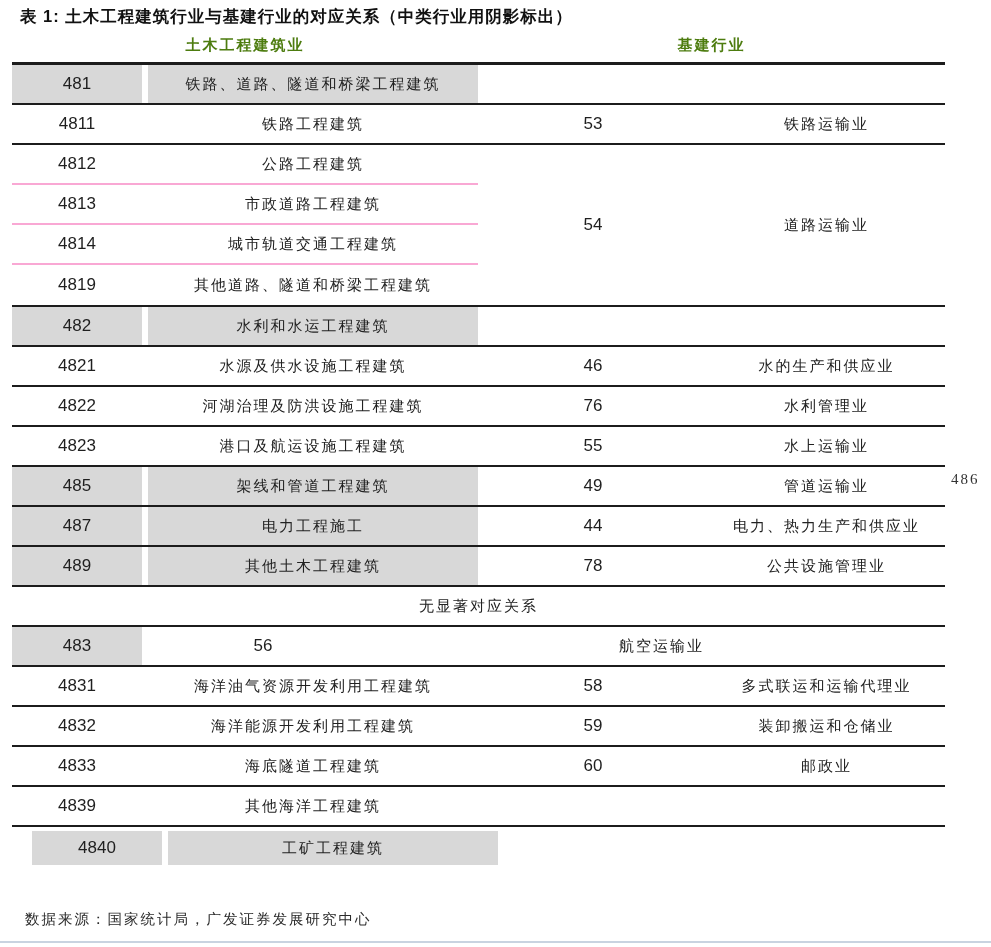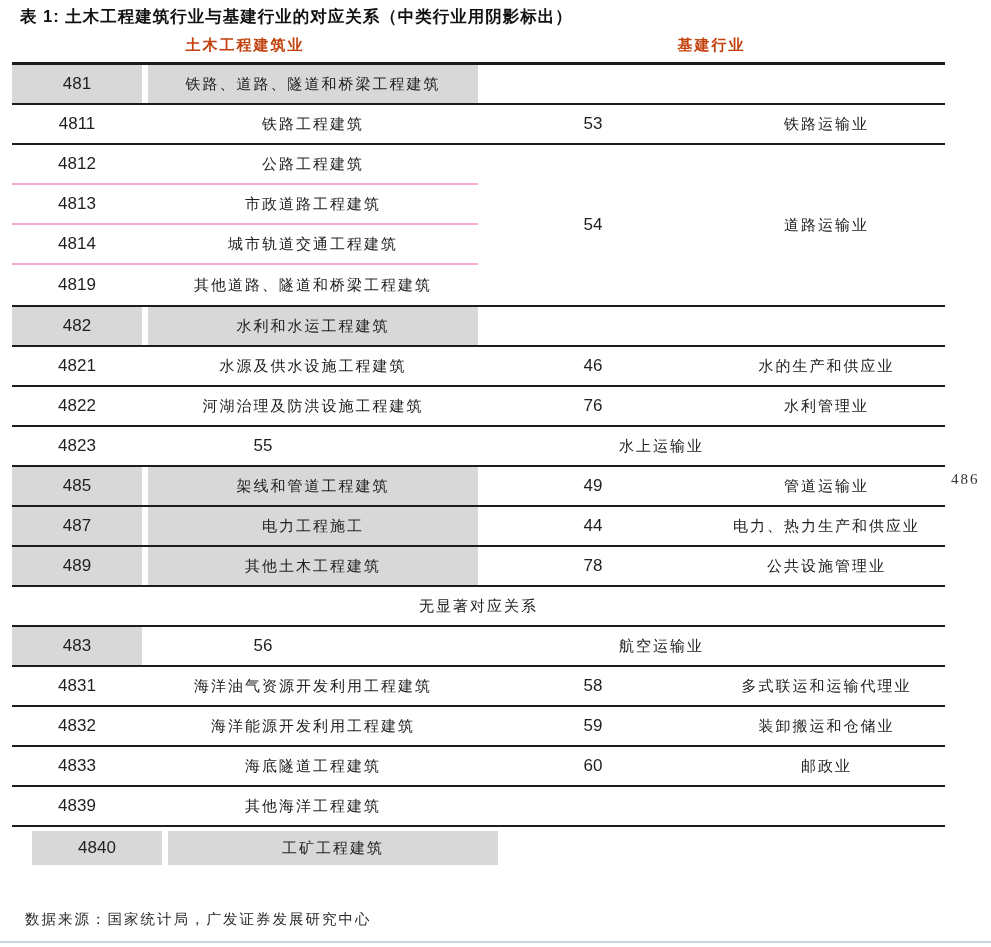--- a/index.html
+++ b/index.html
@@ -17,21 +17,21 @@
     font-family:"Liberation Sans","DejaVu Sans",sans-serif;
     font-weight:bold;font-size:16.5px;letter-spacing:1px;color:#111;
     white-space:nowrap;
   }
   .colheads{
     position:absolute;left:12px;top:34px;width:933px;height:22px;
     display:flex;
   }
   .colhead{
     width:466px;display:flex;align-items:center;justify-content:center;
-    font-weight:bold;font-size:15px;letter-spacing:2px;color:#c2410c;
+    font-weight:bold;font-size:15px;letter-spacing:2px;color:#4d7c0f;
   }
   .colhead.r{width:467px;}
   .tbl{
     position:absolute;left:12px;top:62px;width:933px;
     border-top:3px solid #1c1c1c;
   }
   .row{
     display:flex;height:40px;box-sizing:border-box;
     border-bottom:2px solid #1c1c1c;
   }
@@ -152,20 +152,21 @@
       <div class="cell code num">4822</div>
       <div class="gap"></div>
       <div class="cell name zh">河湖治理及防洪设施工程建筑</div>
       <div class="cell rcode num">76</div>
       <div class="cell rname zh">水利管理业</div>
     </div>
 
     <div class="row">
       <div class="cell code num">4823</div>
       <div class="gap"></div>
+      <div class="cell name zh">港口及航运设施工程建筑</div>
       <div class="cell rcode num">55</div>
       <div class="cell rname zh">水上运输业</div>
     </div>
 
     <div class="row">
       <div class="cell code num sh">485</div>
       <div class="gap"></div>
       <div class="cell name zh sh">架线和管道工程建筑</div>
       <div class="cell rcode num">49</div>
       <div class="cell rname zh">管道运输业</div>

